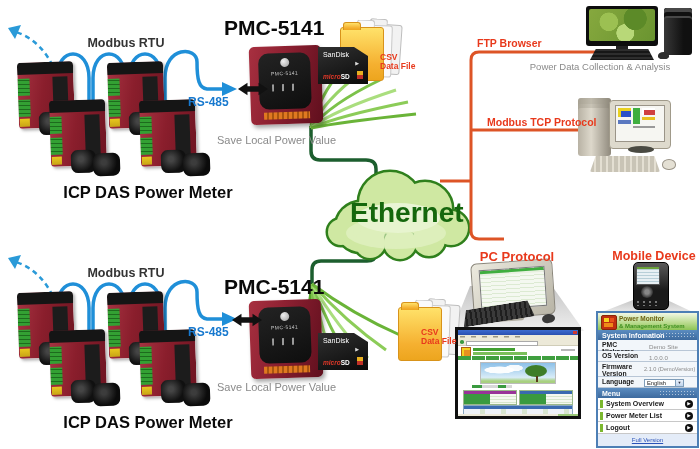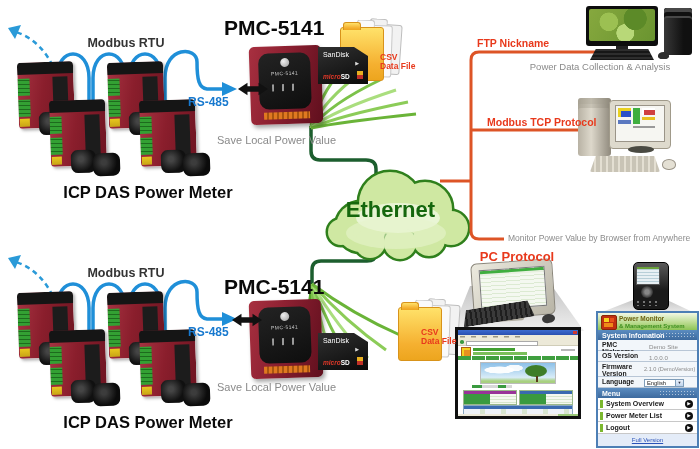--- a/index.html
+++ b/index.html
@@ -354,23 +354,23 @@
     <div class="sd-play">▶</div>
     <div class="sd-micro"><span class="mi">micro</span><span class="sd">SD</span></div>
     <div class="sd-chip"></div>
   </div>
   <div class="lbl bold red" style="left:421px;top:328px;font-size:8.5px;line-height:9px;z-index:5">
     <div>CSV</div>
     <div>Data File</div>
   </div>
   <div class="lbl gray" style="left:217px;top:381px;font-size:11px">Save Local Power Value</div>
 
-  <div class="lbl bold" style="left:335px;top:197px;width:100px;font-size:22px;color:#15670d;text-align:right">Ethernet</div>
-
-  <div class="lbl bold red" style="left:477px;top:37px;font-size:10.5px">FTP Nickname</div>
+  <div class="lbl bold" style="left:350px;top:197px;width:100px;font-size:28px;color:#15670d;text-align:left">Ethernet</div>
+
+  <div class="lbl bold red" style="left:477px;top:37px;font-size:10.5px">FTP Browser</div>
   <div class="desktop1 abs" style="left:586px;top:2px">
     <div class="d1-mon">
         <div class="d1-scr"></div>
       </div>
     <div class="d1-stand"></div>
     <div class="d1-base"></div>
     <div class="d1-tower"></div>
     <div class="d1-kbd"></div>
     <div class="d1-mouse"></div>
   </div>
@@ -387,22 +387,22 @@
         <i style="left:26px;top:11px;width:13px;height:3px;background:#e8c020"></i>
         <i style="left:2px;top:14px;width:13px;height:4px;background:#5a78c0"></i>
         <i style="left:17px;top:20px;width:22px;height:2px;background:#9a9a9a"></i>
       </div>
     </div>
     <div class="d2-base"></div>
     <div class="d2-kbd"></div>
     <div class="d2-mouse"></div>
   </div>
 
-  <div class="lbl gray" style="left:508px;top:233px;font-size:8.5px">Monitor Power Value by Browser from Anywhere</div>
   <div class="lbl bold red ctr" style="left:462px;top:249px;width:110px;font-size:13px">PC Protocol</div>
+  <div class="lbl bold red ctr" style="left:608px;top:249px;width:92px;font-size:12.5px">Mobile Device</div>
 
   <div class="crt abs" style="left:462px;top:261px">
     <div class="crt-body">
         <div class="crt-scr"></div>
       </div>
     <div class="crt-base"></div>
     <div class="crt-kbd"></div>
     <div class="crt-mouse"></div>
   </div>
 

